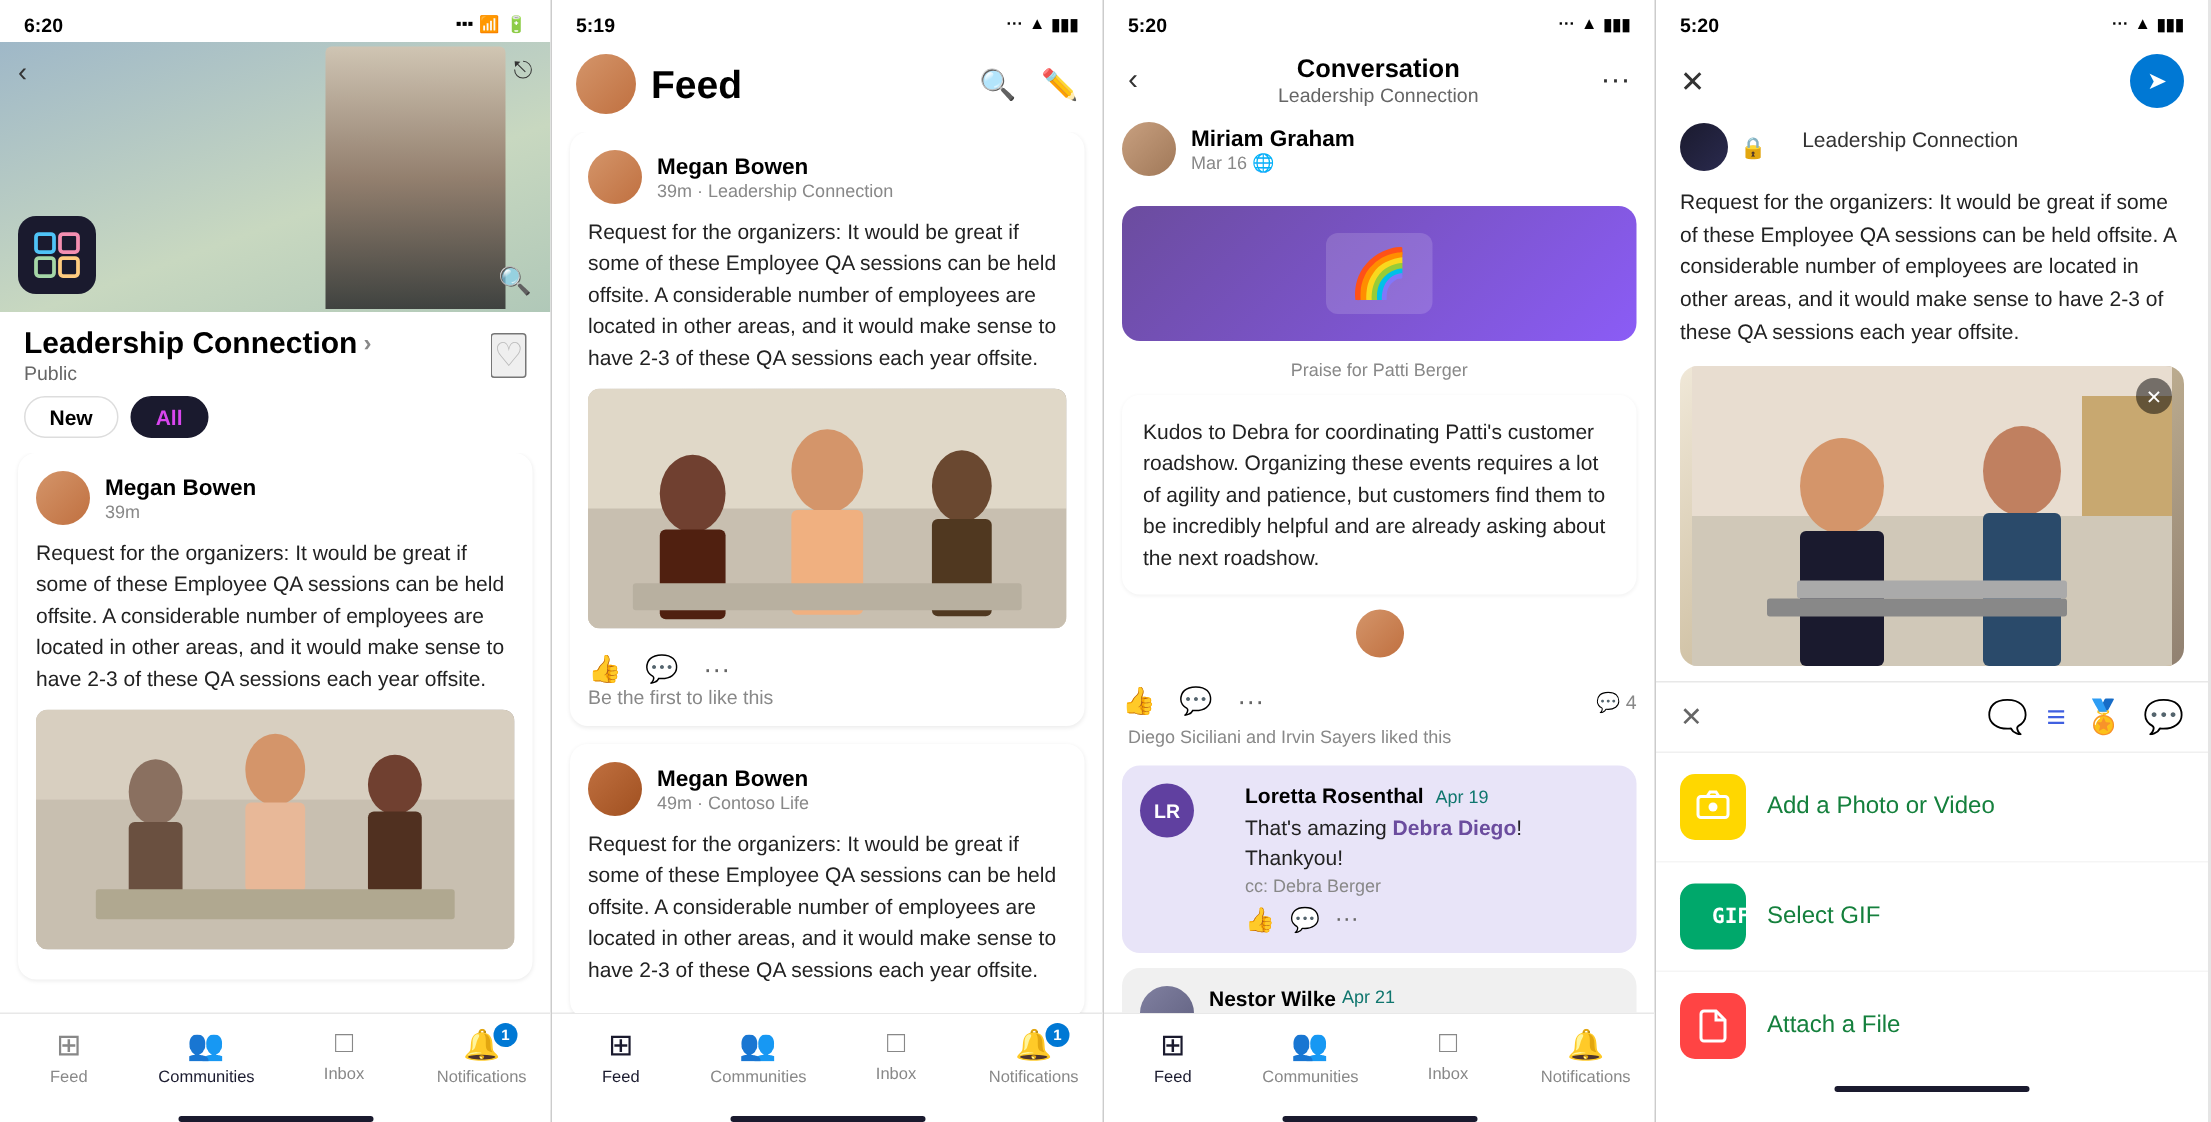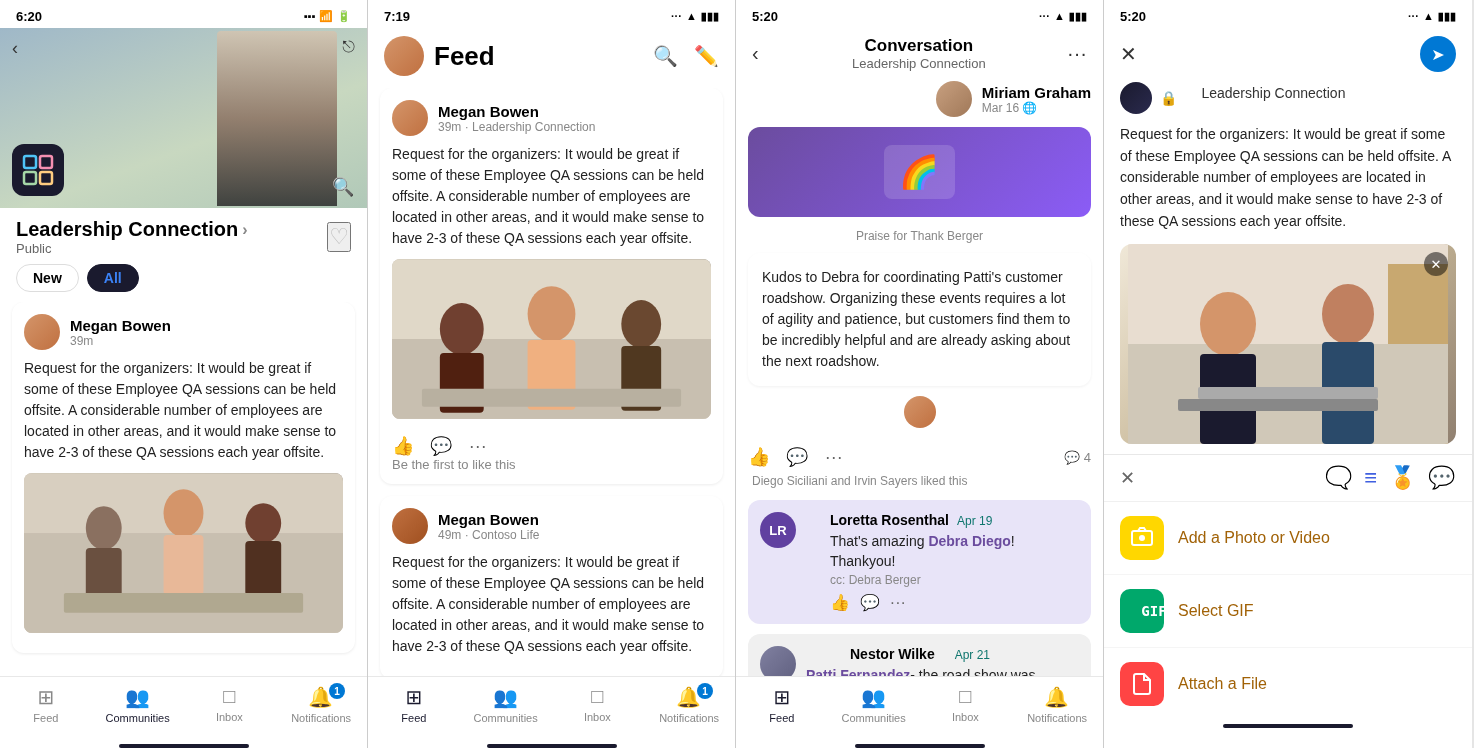--- a/index.html
+++ b/index.html
@@ -126,21 +126,21 @@
       padding: 5px 16px;
       border-radius: 20px;
       font-size: 14px;
       font-weight: 600;
       border: 1px solid #ddd;
       background: transparent;
       cursor: pointer;
     }
     .tab-btn.active {
       background: #1a1a2e;
-      color: #3b82f6;
+      color: #d946ef;
       border-color: #1a1a2e;
     }
 
     .p1-feed {
       flex: 1;
       overflow-y: auto;
       padding: 0 12px;
     }
 
     .post-card {
@@ -446,21 +446,21 @@
     .att-option:not(:last-child) { border-bottom: 1px solid #f5f5f5; }
     .att-icon-box {
       width: 44px; height: 44px;
       border-radius: 10px;
       display: flex; align-items: center; justify-content: center;
       font-size: 22px;
     }
     .att-icon-box.yellow { background: #ffd700; }
     .att-icon-box.green { background: #00a86b; }
     .att-icon-box.red { background: #ff4444; }
-    .att-option-label { font-size: 16px; color: #a16207; font-weight: 400; }
+    .att-option-label { font-size: 16px; color: #15803d; font-weight: 400; }
 
     
     .logo-svg { width: 36px; height: 36px; }
 
     
     .p1-feed::-webkit-scrollbar,
     .conversation-area::-webkit-scrollbar { display: none; }
   </style>
 </head>
 <body>
@@ -556,21 +556,21 @@
       <div class="nav-badge">1</div>
       <span class="nav-icon">🔔</span>
       <span>Notifications</span>
     </div>
   </div>
   <div class="home-indicator"></div>
 </div>
 
 <div class="phone">
   <div class="status-bar">
-    <span class="time">7:19</span>
+    <span class="time">5:19</span>
     <div class="status-icons">
       <span style="font-size:11px">···</span>
       <span>▲</span>
       <span>▮▮▮</span>
     </div>
   </div>
 
   <div class="p2-header">
     <div class="p2-header-left">
       <div class="avatar avatar-megan" style="width:40px;height:40px;"></div>
@@ -672,40 +672,40 @@
     <div class="p3-back">‹</div>
     <div class="p3-title-section">
       <div class="p3-title">Conversation</div>
       <div class="p3-subtitle">Leadership Connection</div>
     </div>
     <div class="p3-more">···</div>
   </div>
 
   <div class="conversation-area">
 
-    <div class="post-header" style="margin-bottom:10px;justify-content:flex-end;">
+    <div class="post-header" style="margin-bottom:20px;">
       <div class="avatar" style="width:36px;height:36px;background:linear-gradient(135deg,#c8a080,#a07858);"></div>
       <div class="post-meta">
         <div class="name">Miriam Graham</div>
         <div class="sub">
           <span>Mar 16</span>
           <span> 🌐</span>
         </div>
       </div>
     </div>
 
     <div class="praise-card">
       <div style="text-align:center;">
         <div style="background:rgba(255,255,255,0.15);border-radius:8px;padding:8px 16px;">
           <span class="rainbow-icon">🌈</span>
         </div>
       </div>
     </div>
 
-    <div class="praise-label">Praise for Thank Berger</div>
+    <div class="praise-label">Praise for Patti Berger</div>
 
     <div class="praise-text">Kudos to Debra for coordinating Patti's customer roadshow. Organizing these events requires a lot of agility and patience, but customers find them to be incredibly helpful and are already asking about the next roadshow.</div>
 
     <div class="reaction-row">
       <div class="reaction-avatar"></div>
     </div>
 
     <div class="post-actions" style="margin-bottom:6px;">
       <button class="action-btn">👍</button>
       <button class="action-btn">💬</button>
@@ -733,21 +733,21 @@
           <button class="action-btn" style="font-size:16px;">👍</button>
           <button class="action-btn" style="font-size:16px;">💬</button>
           <button class="action-btn" style="font-size:16px;">···</button>
         </div>
       </div>
     </div>
 
     <div class="reply-card nestor">
       <div class="avatar avatar-nestor"></div>
       <div class="reply-content">
-        <div style="display:flex;gap:20px;align-items:flex-end;margin-left:44px;">
+        <div style="display:flex;gap:4px;align-items:flex-start;">
           <span class="reply-name">Nestor Wilke</span>
           <span class="reply-date">Apr 21</span>
         </div>
         <div class="reply-text">
           <span class="reply-highlight">Patti Fernandez</span>- the road show was fantastic! Thank you for all of your hard work in making this happen!
         </div>
 
       </div>
     </div>
   </div>

